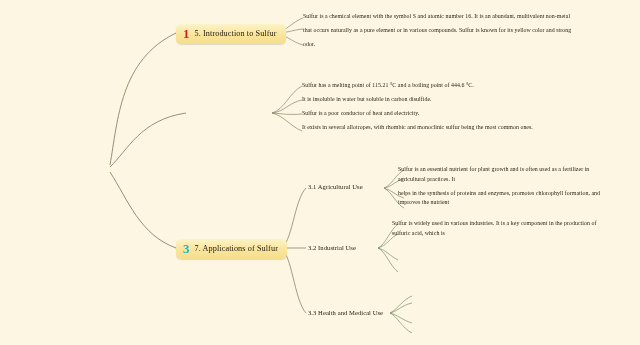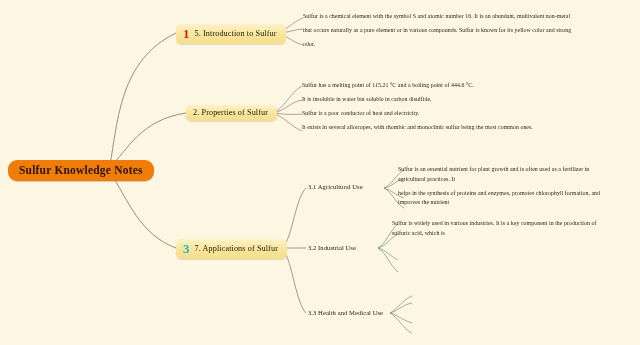--- a/index.html
+++ b/index.html
@@ -134,38 +134,32 @@
     </g>
 
     <g fill="none" stroke="#7f8f6c" stroke-width="0.7">
       <path d="M 390 313 C 398 309, 402 300, 412 296"></path>
       <path d="M 390 313 C 398 311, 402 305, 412 303"></path>
       <path d="M 390 313 C 398 315, 402 320, 412 323"></path>
       <path d="M 390 313 C 398 317, 402 328, 412 333"></path>
     </g>
   </svg>
 
-  <div class="node root" style="left:8px; top:160px;">
-    <span class="label">Sulfur Knowledge Notes</span>
-  </div>
 
   <div class="node topic" style="left:176px; top:24px;">
     <span class="numicon num-red">1</span>
     <span class="label">5. Introduction to Sulfur</span>
   </div>
 
   <div class="detail" style="left:303px; top:12px; width:285px;">
     <div class="line">Sulfur is a chemical element with the symbol S and atomic number 16. It is an abundant, multivalent non-metal</div>
     <div class="line">that occurs naturally as a pure element or in various compounds. Sulfur is known for its yellow color and strong</div>
     <div class="line">odor.</div>
   </div>
 
-  <div class="node topic" style="left:186px; top:105px;">
-    <span class="label">2. Properties of Sulfur</span>
-  </div>
 
   <div class="detail" style="left:302px; top:81px; width:286px;">
     <div class="line">Sulfur has a melting point of 115.21 °C and a boiling point of 444.6 °C.</div>
     <div class="line">It is insoluble in water but soluble in carbon disulfide.</div>
     <div class="line">Sulfur is a poor conductor of heat and electricity.</div>
     <div class="line">It exists in several allotropes, with rhombic and monoclinic sulfur being the most common ones.</div>
   </div>
 
   <div class="node topic" style="left:176px; top:239px;">
     <span class="numicon num-teal">3</span>

